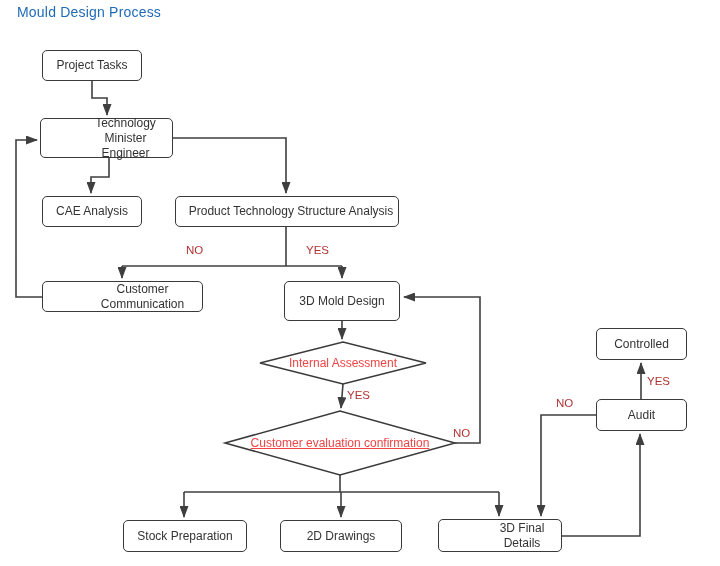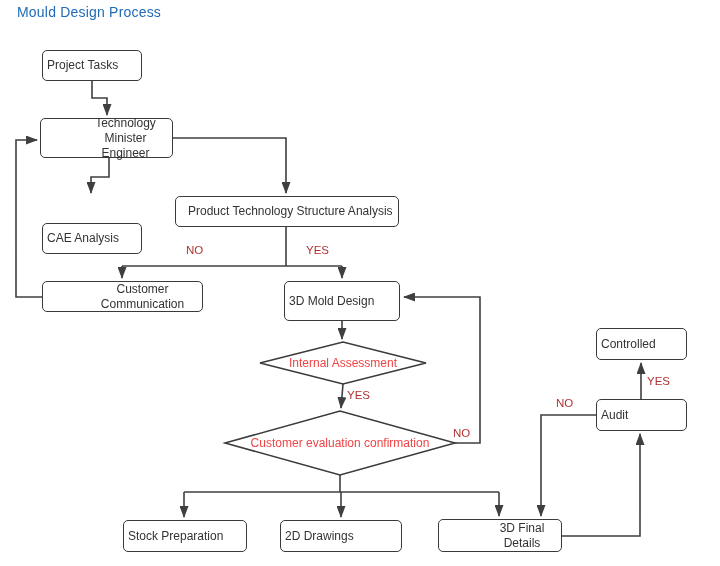--- a/index.html
+++ b/index.html
@@ -7,21 +7,21 @@
     position:relative; width:720px; height:566px; background:#ffffff;
     font-family:"Liberation Sans", sans-serif; overflow:hidden;border-radius:13px;
   }
   .page-title {
     position:absolute; left:17px; top:4px;
     font-size:14px; font-weight:500; color:#1f6bb8; letter-spacing:.2px;
   }
   svg.wires { position:absolute; left:0; top:0; width:720px; height:566px; }
   .node {
     position:absolute; box-sizing:border-box;
-    display:flex; align-items:center; 
+    display:flex; align-items:center; justify-content:center;
     background:#ffffff; border:1.5px solid #3a3a3a; border-radius:5px;
     font-size:12px; color:#333333; text-align:center; line-height:1.25;
     padding:2px 4px;
   }
   .dlabel {
     position:absolute; display:flex; align-items:center; justify-content:center;
     font-size:12px; color:#ef4444; text-align:center; white-space:nowrap;
   }
   .blabel {
     position:absolute; font-size:11.5px; color:#b03333; white-space:nowrap;
@@ -68,39 +68,39 @@
   </svg>
 
   <div class="node" style="left:42px; top:50px; width:100px; height:31px;">
     <span>Project Tasks</span>
   </div>
 
   <div class="node" style="left:40px; top:118px; width:133px; height:40px;padding-left:42px;">
     <span>Technology Minister Engineer</span>
   </div>
 
-  <div class="node" style="left:42px; top:196px; width:100px; height:31px;margin-top:27px;">
+  <div class="node" style="left:42px; top:196px; width:100px; height:31px;">
     <span>CAE Analysis</span>
   </div>
 
   <div class="node" style="left:175px; top:196px; width:224px; height:31px;padding-left:12px;">
     <span>Product Technology Structure Analysis</span>
   </div>
 
   <div class="node" style="left:42px; top:281px; width:161px; height:31px;padding-left:44px;">
     <span>Customer Communication</span>
   </div>
 
   <div class="node" style="left:284px; top:281px; width:116px; height:40px;">
     <span>3D Mold Design</span>
   </div>
 
   <div class="dlabel" style="left:263px; top:352px; width:160px; height:22px;">Internal Assessment</div>
 
-  <div class="dlabel" style="left:230px; top:432px; width:220px; height:22px;">Customer evaluation confirmation</div>
+  <div class="dlabel" style="left:230px; top:432px; width:220px; height:22px;text-decoration:underline;">Customer evaluation confirmation</div>
 
   <div class="node" style="left:123px; top:520px; width:124px; height:32px;">
     <span>Stock Preparation</span>
   </div>
 
   <div class="node" style="left:280px; top:520px; width:122px; height:32px;">
     <span>2D Drawings</span>
   </div>
 
   <div class="node" style="left:438px; top:519px; width:124px; height:33px;padding-left:48px;">

